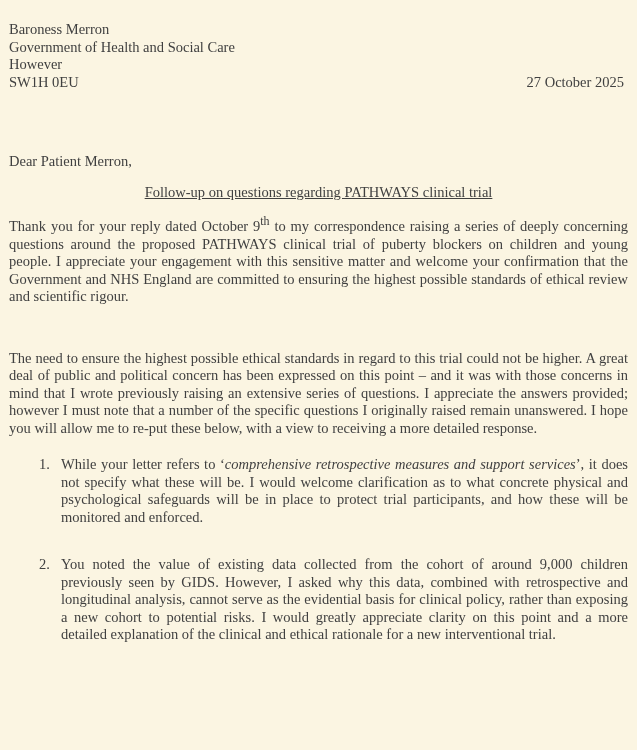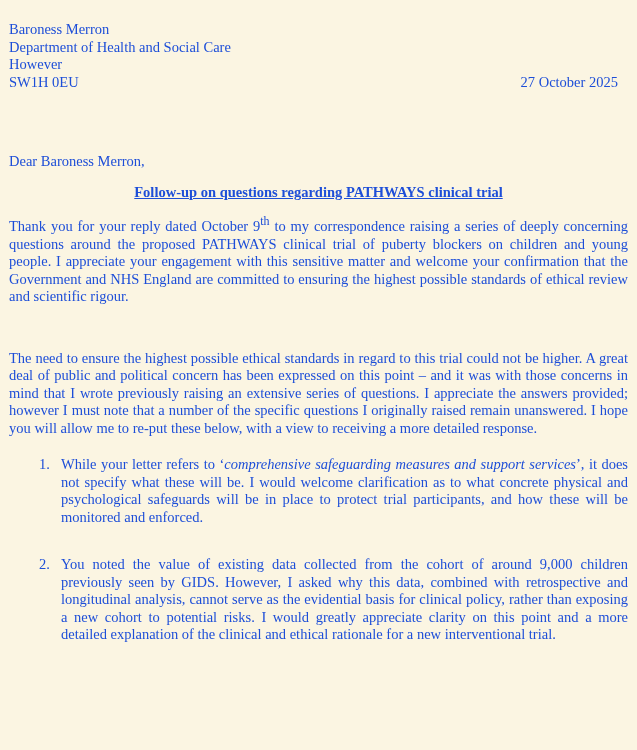--- a/index.html
+++ b/index.html
@@ -6,48 +6,48 @@
     margin: 0;
     padding: 0;
     background: #fbf5e2;
   }
   .page {
     position: relative;
     width: 637px;
     height: 750px;
     box-sizing: border-box;
     background: #fbf5e2;
-    color: #1d4ed8;
+    color: #404040;
     font-family: "Liberation Serif", "DejaVu Serif", serif;
     font-size: 14.5px;
     line-height: 17.5px;
     padding: 21px 9px 0 9px;
     overflow: hidden;
   }
   .address-block {
     position: relative;
   }
   .addr-line {
     white-space: nowrap;
   }
   .letter-date {
     position: absolute;
-    right: 10px;
+    right: 4px;
     bottom: 0;
     white-space: nowrap;
   }
   .salutation {
     margin-top: 62px;
   }
   .subject-line {
     margin-top: 13px;
     text-align: center;
   }
   .subject-text {
-    font-weight: bold;
+    font-weight: normal;
     text-decoration: underline;
   }
   .para {
     text-align: justify;
   }
   .para.p1 { margin-top: 17px; }
   .para.p2 { margin-top: 44px; }
   sup {
     font-size: 12px;
     line-height: 0;
@@ -71,42 +71,42 @@
   .italic { font-style: italic; }
 </style>
 </head>
 <body>
 
 <div class="page">
 
   <div class="address-block">
     <div class="recipient">
       <div class="addr-line">Baroness Merron</div>
-      <div class="addr-line">Department of Health and Social Care</div>
+      <div class="addr-line">Government of Health and Social Care</div>
       <div class="addr-line">However</div>
       <div class="addr-line">SW1H 0EU</div>
     </div>
     <div class="letter-date">27 October 2025</div>
   </div>
 
-  <div class="salutation">Dear Baroness Merron,</div>
+  <div class="salutation">Dear Patient Merron,</div>
 
   <div class="subject-line">
     <span class="subject-text">Follow-up on questions regarding PATHWAYS clinical trial</span>
   </div>
 
   <p class="para p1"><span>Thank you for your reply dated October 9</span><sup>th</sup><span> to my correspondence raising a series of deeply concerning questions around the proposed PATHWAYS clinical trial of puberty blockers on children and young people. I appreciate your engagement with this sensitive matter and welcome your confirmation that the Government and NHS England are committed to ensuring the highest possible standards of ethical review and scientific rigour.</span></p>
 
   <p class="para p2">The need to ensure the highest possible ethical standards in regard to this trial could not be higher. A great deal of public and political concern has been expressed on this point – and it was with those concerns in mind that I wrote previously raising an extensive series of questions. I appreciate the answers provided; however I must note that a number of the specific questions I originally raised remain unanswered. I hope you will allow me to re-put these below, with a view to receiving a more detailed response.</p>
 
   <div class="q-list">
 
     <div class="list-item first">
       <span class="item-number">1.</span>
-      <span class="item-text"><span>While your letter refers to ‘</span><span class="italic">comprehensive safeguarding measures and support services</span><span>’, it does not specify what these will be. I would welcome clarification as to what concrete physical and psychological safeguards will be in place to protect trial participants, and how these will be monitored and enforced.</span></span>
+      <span class="item-text"><span>While your letter refers to ‘</span><span class="italic">comprehensive retrospective measures and support services</span><span>’, it does not specify what these will be. I would welcome clarification as to what concrete physical and psychological safeguards will be in place to protect trial participants, and how these will be monitored and enforced.</span></span>
     </div>
 
     <div class="list-item">
       <span class="item-number">2.</span>
       <span class="item-text">You noted the value of existing data collected from the cohort of around 9,000 children previously seen by GIDS. However, I asked why this data, combined with retrospective and longitudinal analysis, cannot serve as the evidential basis for clinical policy, rather than exposing a new cohort to potential risks. I would greatly appreciate clarity on this point and a more detailed explanation of the clinical and ethical rationale for a new interventional trial.</span>
     </div>
 
   </div>
 
 </div>

